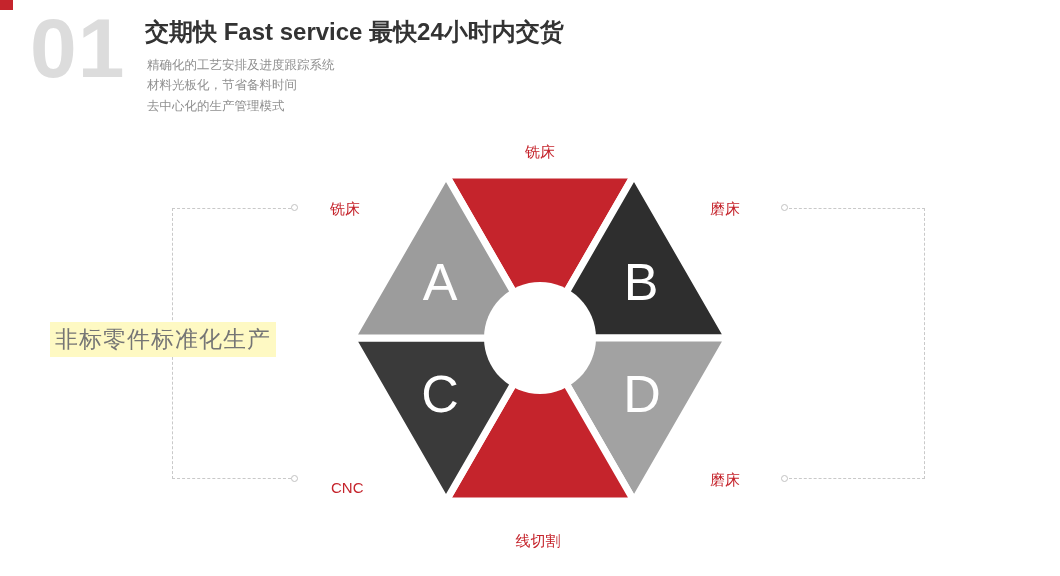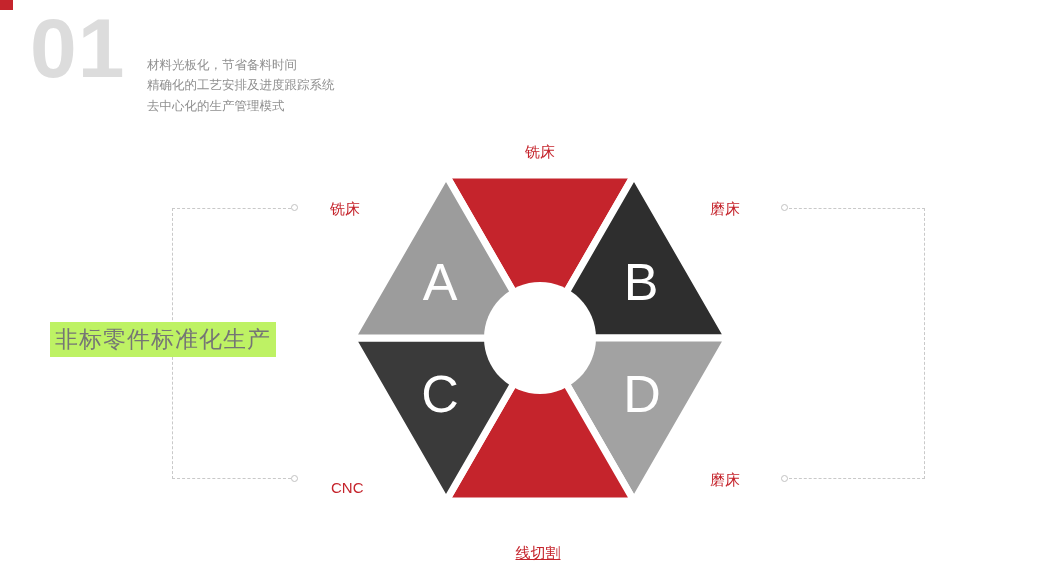--- a/index.html
+++ b/index.html
@@ -37,36 +37,37 @@
     border:1px solid #c2c2c2; border-radius:50%; background:#ffffff;
   }
 
   .seg-label {
     position:absolute; font-size:15px; color:#c5242c; white-space:nowrap; z-index:3;text-align:center;
   }
   .seg-label-centered { transform:translateX(-50%); }
 
   .side-note {
     position:absolute; font-size:23px; color:#757575; letter-spacing:1px;
-    background:#bef264; padding:2px 5px; white-space:nowrap; z-index:4;
+    background:#fef9c3; padding:2px 5px; white-space:nowrap; z-index:4;
   }
 </style>
 </head>
 <body>
 
 <div id="page">
 
   <div class="corner-accent"></div>
 
   <div class="index-number">01</div>
 
+  <div class="title">交期快  Fast service 最快24小时内交货</div>
 
   <div class="subtitles">
+    <div>精确化的工艺安排及进度跟踪系统</div>
     <div>材料光板化，节省备料时间</div>
-    <div>精确化的工艺安排及进度跟踪系统</div>
     <div>去中心化的生产管理模式</div>
   </div>
 
   <svg class="hex-svg" width="1060" height="576" viewBox="0 0 1060 576">
     <g stroke="#ffffff" stroke-width="7" stroke-linejoin="miter">
       <polygon points="446,175 634,175 540,338" fill="#c5242c"></polygon>
       <polygon points="634,175 728,338 540,338" fill="#2e2e2e"></polygon>
       <polygon points="728,338 634,501 540,338" fill="#a2a2a2"></polygon>
       <polygon points="634,501 446,501 540,338" fill="#c5242c"></polygon>
       <polygon points="446,501 352,338 540,338" fill="#3a3a3a"></polygon>
@@ -85,17 +86,17 @@
   <div class="node" style="left:291px; top:204px;"></div>
   <div class="node" style="left:291px; top:475px;"></div>
   <div class="node" style="left:781px; top:204px;"></div>
   <div class="node" style="left:781px; top:475px;"></div>
 
   <div class="seg-label seg-label-centered" style="left:540px; top:143px;">铣床</div>
   <div class="seg-label" style="left:330px; top:200px;">铣床</div>
   <div class="seg-label" style="left:710px; top:200px;">磨床</div>
   <div class="seg-label" style="left:331px; top:479px;">CNC</div>
   <div class="seg-label" style="left:710px; top:471px;">磨床</div>
-  <div class="seg-label seg-label-centered" style="left:538px; top:544px;text-decoration:underline;">线切割</div>
+  <div class="seg-label seg-label-centered" style="left:538px; top:532px;">线切割</div>
 
   <div class="side-note" style="left:50px; top:322px;">非标零件标准化生产</div>
 
 </div>
 
 </body></html>

